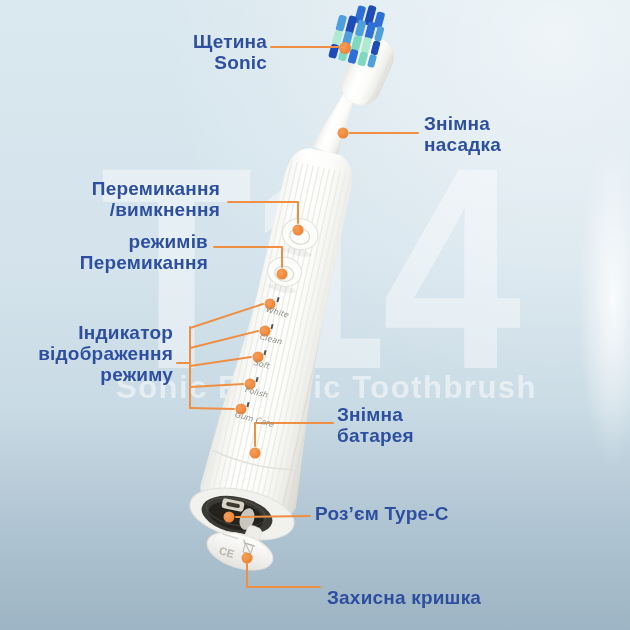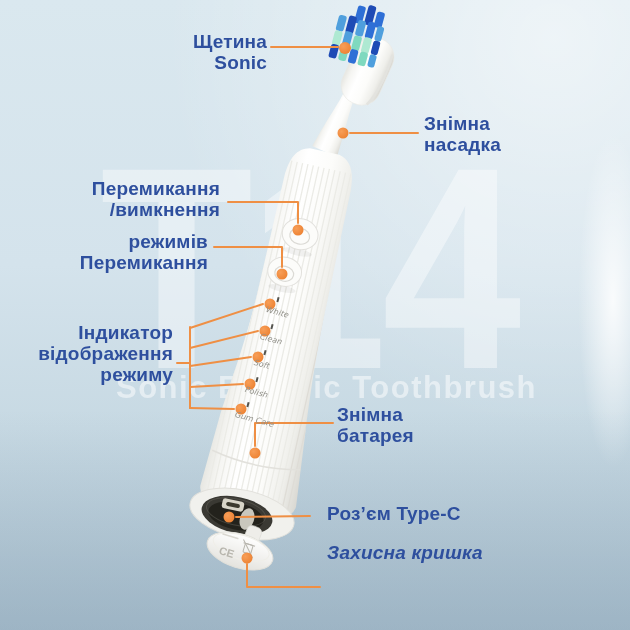--- a/index.html
+++ b/index.html
@@ -215,19 +215,19 @@
   </div>
   <div class="callout-label al-r" style="right:457px;top:322px;">
     <span>Індикатор</span>
     <span>відображення</span>
     <span>режиму</span>
   </div>
   <div class="callout-label" style="left:337px;top:404px;">
     <span>Знімна</span>
     <span>батарея</span>
   </div>
-  <div class="callout-label" style="left:315px;top:503px;margin-left:12px;">
+  <div class="callout-label" style="left:315px;top:503px;">
     <span>Роз’єм Type-C</span>
   </div>
-  <div class="callout-label" style="left:327px;top:542px;font-style:italic;">
+  <div class="callout-label" style="left:327px;top:587px;">
     <span>Захисна кришка</span>
   </div>
 </div>
 
 </body></html>

